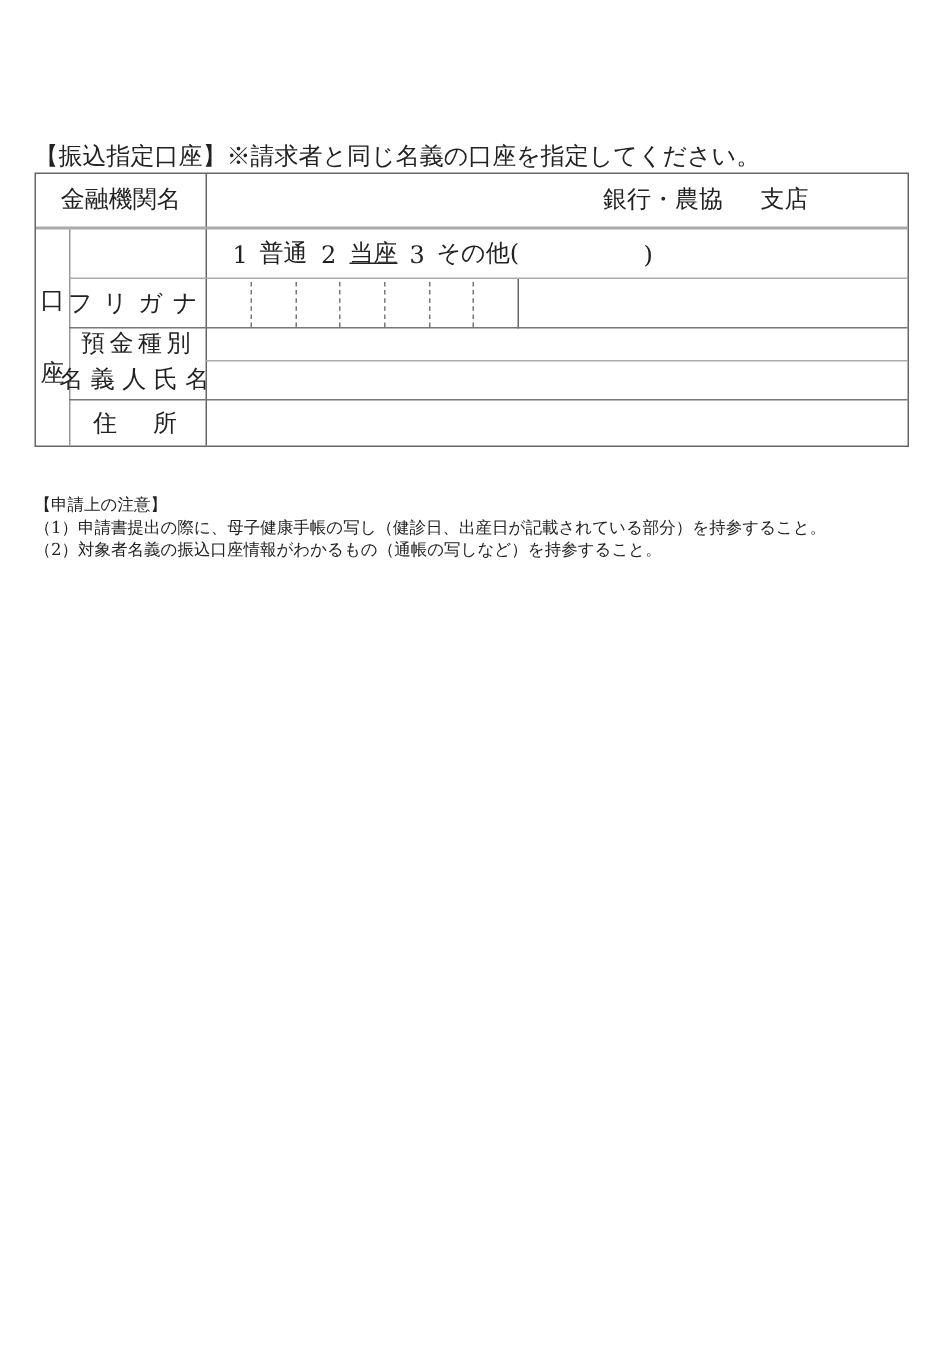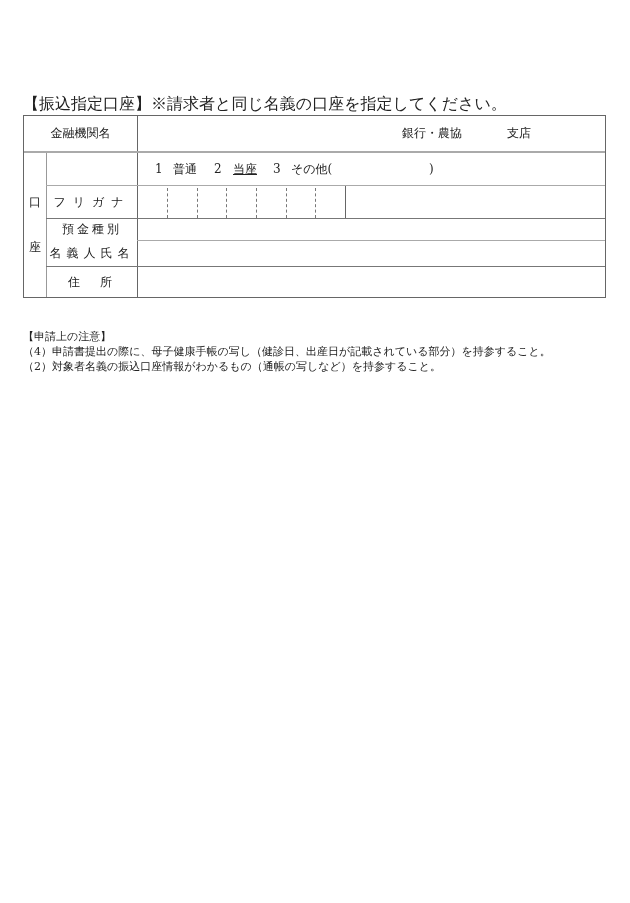--- a/index.html
+++ b/index.html
@@ -1,21 +1,21 @@
 <!DOCTYPE html>
 <html><head>
   <meta charset="utf-8">
   <style>
     html, body { margin: 0; padding: 0; background: #ffffff; }
     body { width: 630px; height: 903px; position: relative; overflow: hidden;
       font-family: "DejaVu Serif", "Liberation Serif", serif; color: #222; }
     .heading { position: absolute; left: 23px; top: 94px; font-size: 16px; letter-spacing: 0; white-space: nowrap; }
     .tbl { position: absolute; left: 23px; top: 115px; width: 583px; height: 183px;
       border: 1px solid #666; box-sizing: border-box; }
-    .cell { position: absolute; box-sizing: border-box; font-size: 12px; display: flex; align-items: center; justify-content: center; white-space: nowrap; }
+    .cell { position: absolute; box-sizing: border-box; font-size: 16px; display: flex; align-items: center; justify-content: center; white-space: nowrap; }
     .hline { position: absolute; height: 1px; background: #777; }
     .hline.light { background: #aaa; }
     .vline { position: absolute; width: 1px; background: #666; }
     .dash { position: absolute; width: 0; border-left: 1px dashed #777; }
     .spaced { letter-spacing: 7px; }
     .notes { position: absolute; left: 23px; top: 329px; font-size: 11px; line-height: 15px; white-space: nowrap; }
   </style>
 </head>
 <body>
 
@@ -68,15 +68,15 @@
 
   <div class="cell" style="left:23px; top:125px; width:90px; height:25px; letter-spacing:5px;">名義人氏名</div>
   <div class="cell" style="left:114px; top:125px; width:467px; height:25px;"></div>
 
   <div class="cell" style="left:23px; top:151px; width:90px; height:30px; letter-spacing:4px;">住　所</div>
   <div class="cell" style="left:114px; top:151px; width:467px; height:30px;"></div>
 </div>
 
 <div class="notes">
   <div>【申請上の注意】</div>
-  <div>（4）申請書提出の際に、母子健康手帳の写し（健診日、出産日が記載されている部分）を持参すること。</div>
+  <div>（1）申請書提出の際に、母子健康手帳の写し（健診日、出産日が記載されている部分）を持参すること。</div>
   <div>（2）対象者名義の振込口座情報がわかるもの（通帳の写しなど）を持参すること。</div>
 </div>
 
 </body></html>

